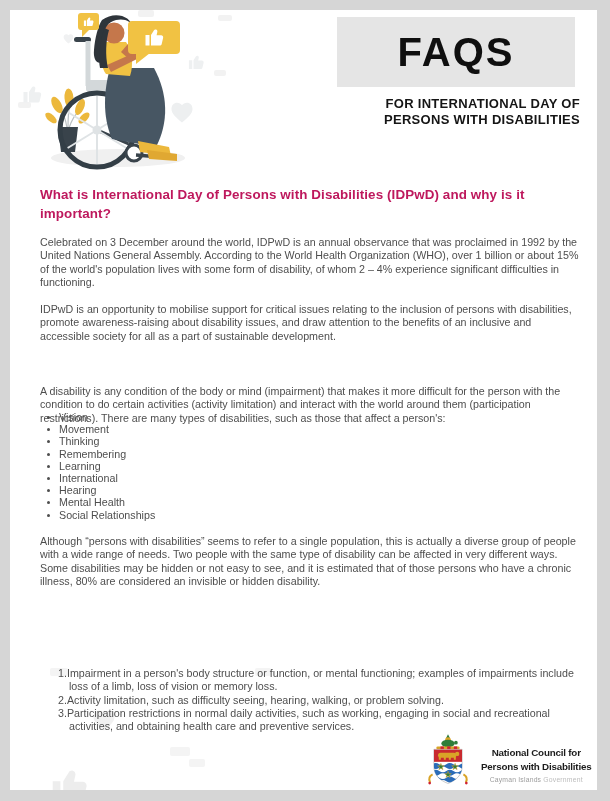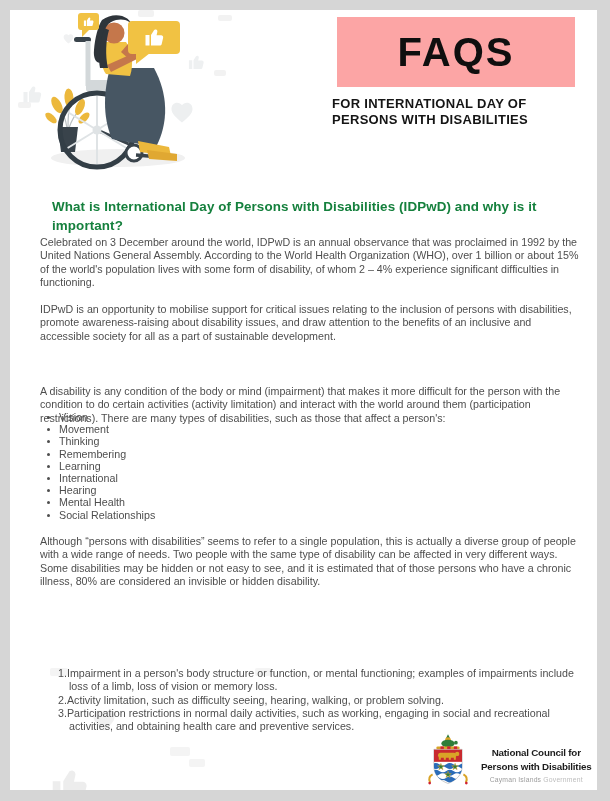--- a/index.html
+++ b/index.html
@@ -2,29 +2,29 @@
 <html><head>
 <meta charset="utf-8">
 <style>
   html,body{margin:0;padding:0;}
   body{background:#c9c9c9;font-family:"Liberation Sans",sans-serif;}
   .frame{width:610px;height:801px;box-sizing:border-box;background:#d6d6d6;padding:10px 13px 11px 10px;}
   .page{position:relative;width:100%;height:100%;background:#ffffff;overflow:hidden;}
 
   
   .illustration{position:absolute;left:8px;top:0;}
-  .banner{position:absolute;left:327px;top:7px;width:238px;height:70px;background:#fca5a5;
+  .banner{position:absolute;left:327px;top:7px;width:238px;height:70px;background:#e5e5e5;
           display:flex;align-items:center;justify-content:center;}
   .banner .faqs{font-size:40px;font-weight:800;letter-spacing:2px;color:#0f0f0f;}
-  .subtitle{position:absolute;left:322px;top:86px;width:248px;text-align:left;}
+  .subtitle{position:absolute;left:322px;top:86px;width:248px;text-align:right;}
   .subtitle div{font-size:13px;font-weight:700;color:#151515;line-height:15.5px;letter-spacing:.3px;}
 
   
-  .q{position:absolute;left:30px;width:546px;font-size:13.4px;font-weight:700;color:#15803d;
-     line-height:18.5px;margin:12px;letter-spacing:.1px;z-index:2;}
+  .q{position:absolute;left:30px;width:546px;font-size:13.4px;font-weight:700;color:#be185d;
+     line-height:18.5px;margin:0;letter-spacing:.1px;z-index:2;}
   .b{position:absolute;left:30px;width:541px;font-size:10.7px;line-height:13.3px;color:#4e4e4e;
      margin:0;z-index:2;}
   ul.bullets{position:absolute;left:37px;top:401px;margin:0;padding:0;list-style:none;z-index:2;}
   ul.bullets li{font-size:10.7px;line-height:12.2px;color:#4e4e4e;}
   ul.bullets li::before{content:"";display:inline-block;width:3px;height:3px;border-radius:50%;
      background:#4e4e4e;margin-right:9px;vertical-align:2px;}
   ol.dims{position:absolute;left:36px;top:645px;width:534px;margin:12px;padding:0;list-style:none;
      counter-reset:dim;z-index:2;}
   ol.dims li{counter-increment:dim;font-size:10.7px;line-height:13.3px;color:#4e4e4e;
      padding-left:11px;text-indent:-11px;}

